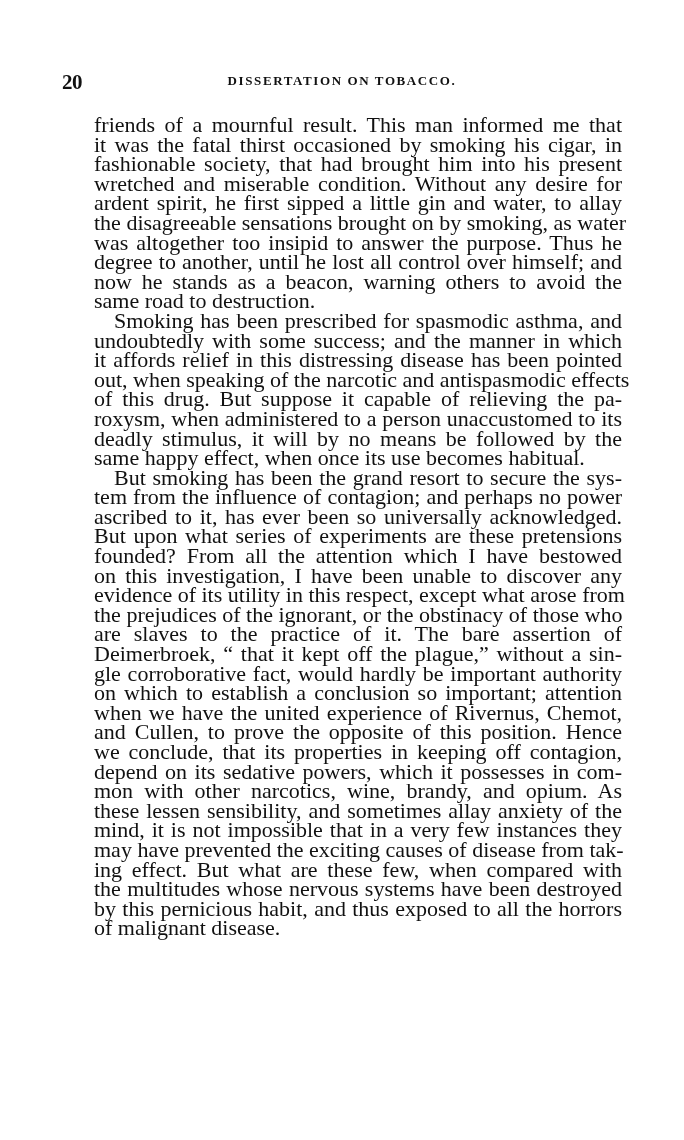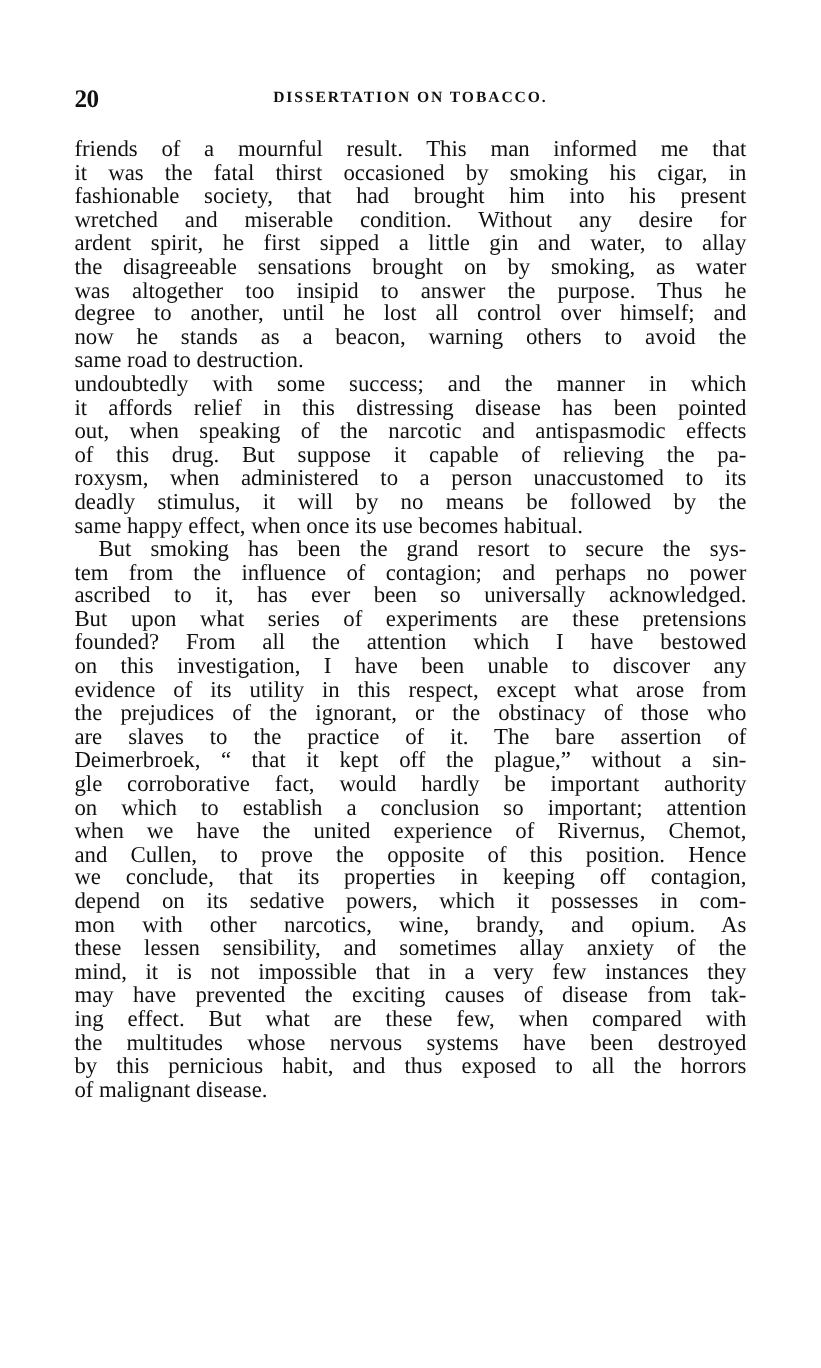--- a/index.html
+++ b/index.html
@@ -41,24 +41,25 @@
     right: 0;
     top: 3px;
     text-align: center;
     font-size: 13px;
     font-weight: bold;
     letter-spacing: 1.6px;
     font-variant: small-caps;
     text-transform: uppercase;
   }
   .body-text {
-    font-size: 19px;
+    font-size: 22px;
     line-height: 19.6px;
     text-align: justify;
     font-weight: 500;
+    margin-left: 32px;
   }
   .line {
     display: block;
     white-space: nowrap;
     text-align-last: justify;
     text-align: justify;
     height: 19.6px;
   }
   .line.last {
     text-align-last: left;
@@ -82,20 +83,21 @@
         <span class="line">fashionable society, that had brought him into his present</span>
         <span class="line">wretched and miserable condition.  Without any desire for</span>
         <span class="line">ardent spirit, he first sipped a little gin and water, to allay</span>
         <span class="line">the disagreeable sensations brought on by smoking, as water</span>
         <span class="line">was altogether too insipid to answer the purpose.  Thus he</span>
         <span class="line">degree to another, until he lost all control over himself; and</span>
         <span class="line">now he stands as a beacon, warning others to avoid the</span>
         <span class="line last">same road to destruction.</span>
       </div>
       <div class="paragraph">
+        <span class="line indent">Smoking has been prescribed for spasmodic asthma, and</span>
         <span class="line">undoubtedly with some success; and the manner in which</span>
         <span class="line">it affords relief in this distressing disease has been pointed</span>
         <span class="line">out, when speaking of the narcotic and antispasmodic effects</span>
         <span class="line">of this drug.  But suppose it capable of relieving the pa-</span>
         <span class="line">roxysm, when administered to a person unaccustomed to its</span>
         <span class="line">deadly stimulus, it will by no means be followed by the</span>
         <span class="line last">same happy effect, when once its use becomes habitual.</span>
       </div>
       <div class="paragraph">
         <span class="line indent">But smoking has been the grand resort to secure the sys-</span>

